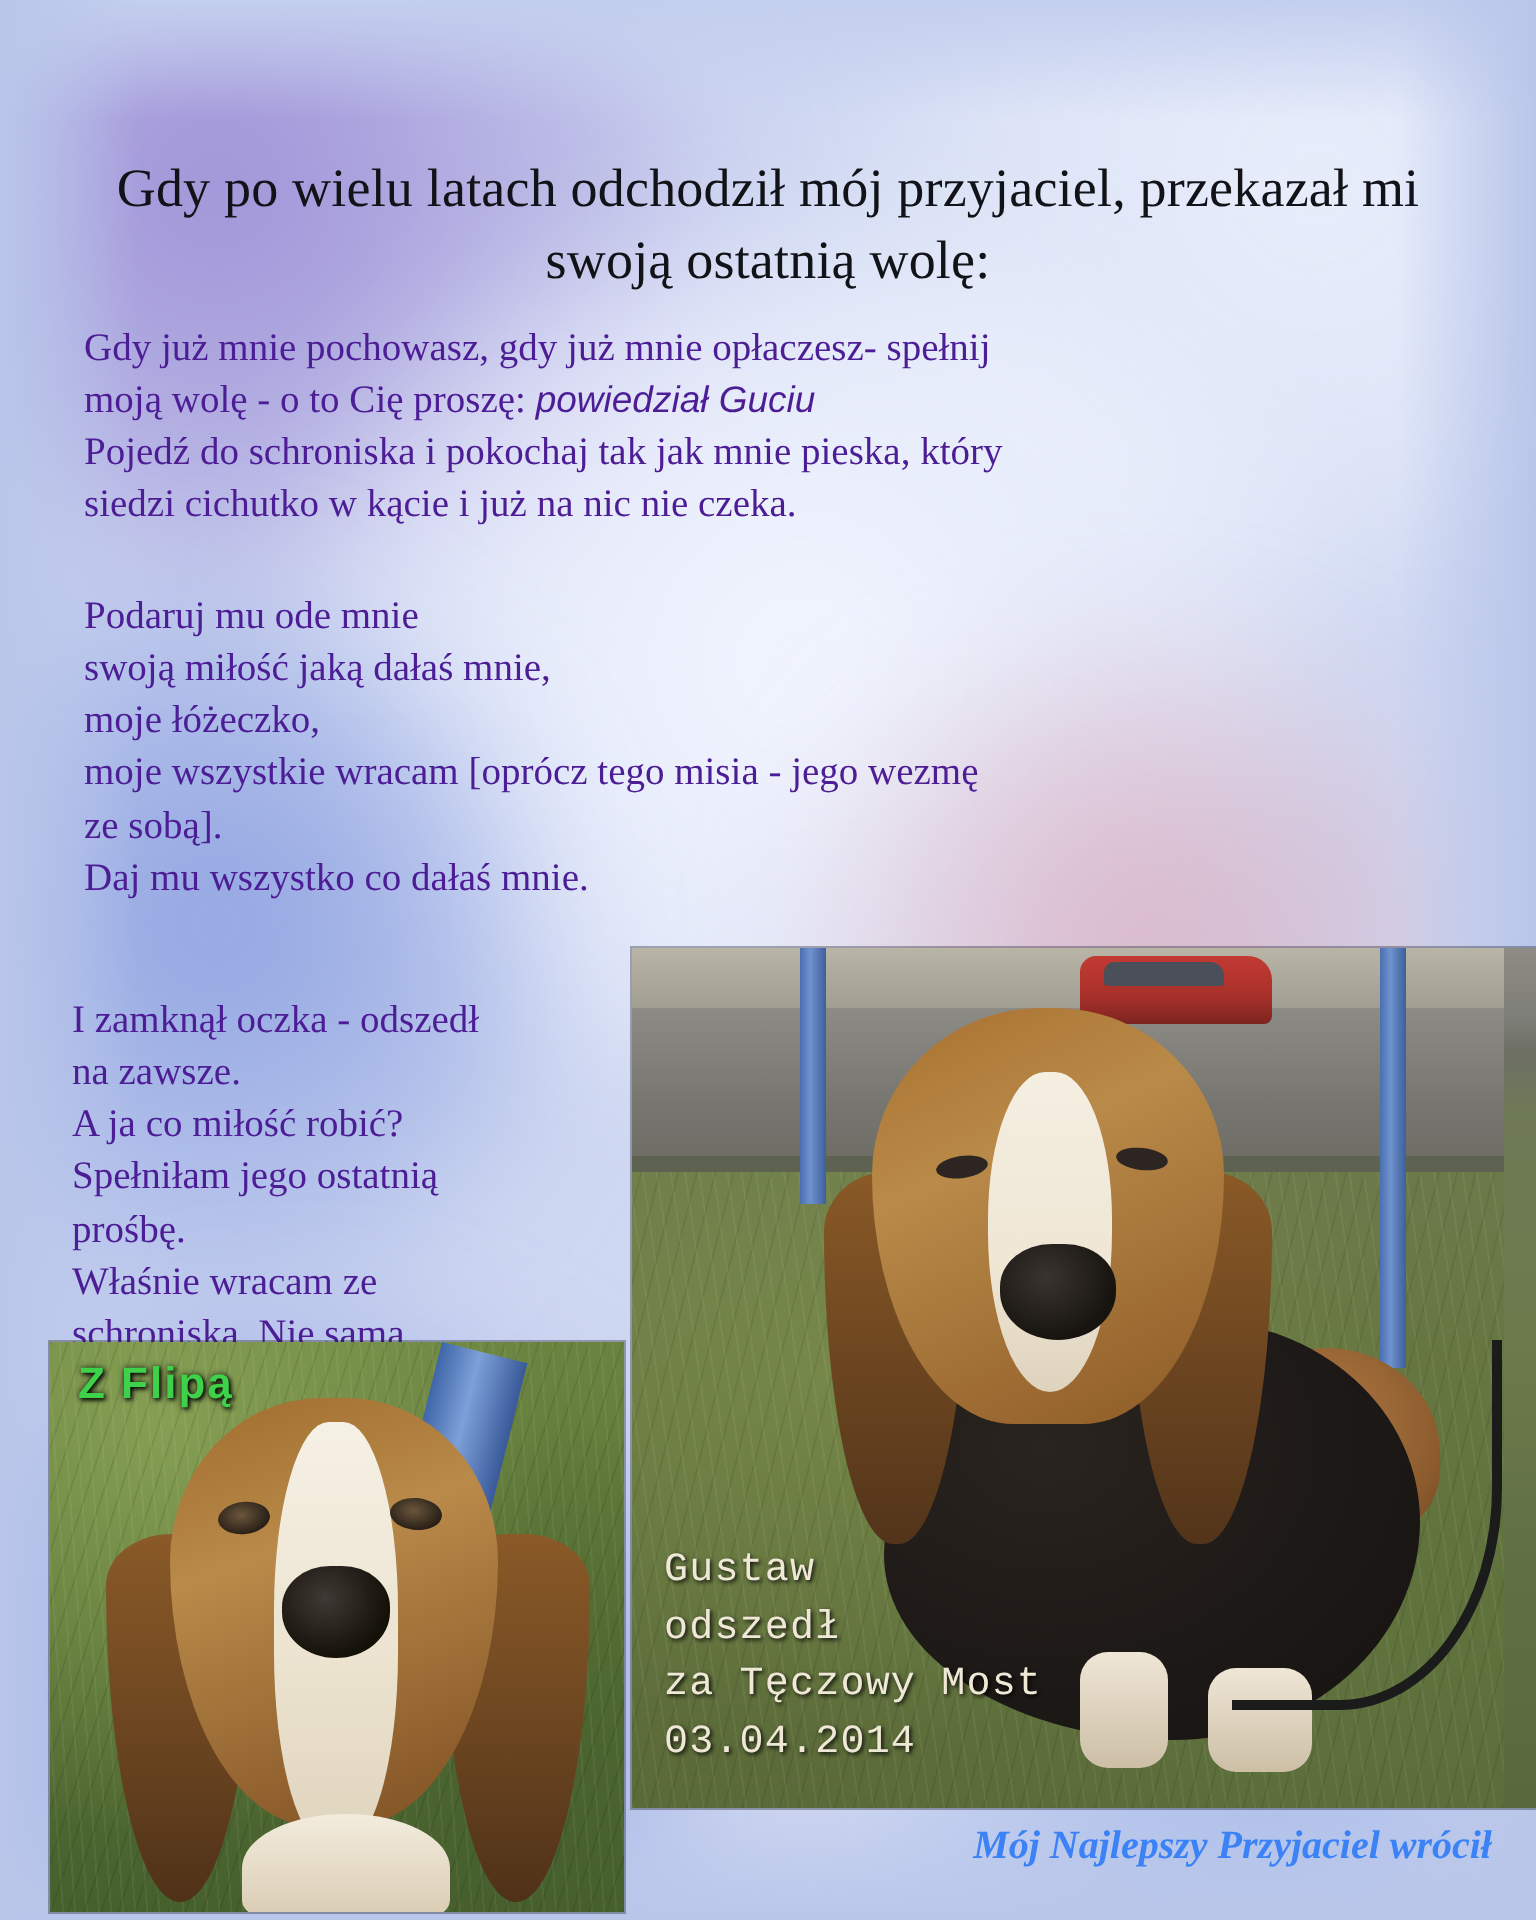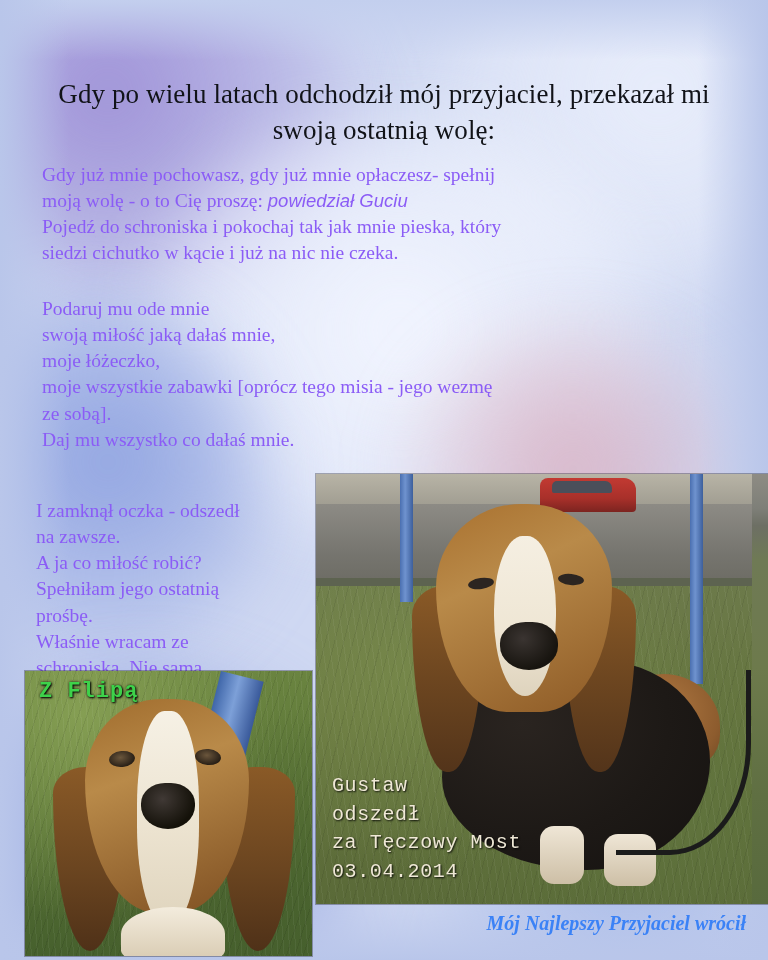--- a/index.html
+++ b/index.html
@@ -77,21 +77,21 @@
     width: 700px;
     text-align: center;
     font-size: 27px;
     line-height: 1.32;
     color: #111318;
     letter-spacing: 0.1px;
     margin-top: 25px;
   }
   .para {
     position: absolute;
-    color: #8b5cf6;
+    color: #4c1d95;
     font-size: 19.5px;
     line-height: 1.34;
     white-space: pre-line;
   }
   .para-1 { left: 42px; top: 162px; width: 660px; }
   .para-2 { left: 42px; top: 296px; width: 660px; }
   .para-3 { left: 36px; top: 498px; width: 290px; }
   .italic-inline {
     font-style: italic;
     font-family: "Liberation Sans", sans-serif;
@@ -271,21 +271,21 @@
   .f-ear-r { left: 196px; }
   .f-chest {
     position: absolute; left: 96px; top: 236px; width: 104px; height: 54px;
     background: linear-gradient(to bottom, #f3ecdd, #d8cbb2);
     border-radius: 50% 50% 20% 20%;
   }
   .f-caption {
     position: absolute;
     left: 14px; top: 8px;
     color: #3dd24a;
-    font-family: Liberation Mono, monospace;
+    font-family: Liberation Sans, sans-serif;
     font-size: 22px;
     font-weight: bold;
     letter-spacing: 1px;
     text-shadow: 1px 1px 2px rgba(0,0,0,0.95), 0 0 3px rgba(0,0,0,0.7);
   }
 
   
   .bottom-caption {
     position: absolute;
     right: 22px; top: 912px;
@@ -317,21 +317,21 @@
     <div class="heading">Gdy po wielu latach odchodził mój przyjaciel, przekazał mi swoją ostatnią wolę:</div>
 
     <div class="para para-1"><span>Gdy już mnie pochowasz, gdy już mnie opłaczesz- spełnij
 moją wolę - o to Cię proszę: </span><span class="italic-inline">powiedział Guciu</span><span>
 Pojedź do schroniska i pokochaj tak jak mnie pieska, który
 siedzi cichutko w kącie i już na nic nie czeka.</span></div>
 
     <div class="para para-2">Podaruj mu ode mnie
 swoją miłość jaką dałaś mnie,
 moje łóżeczko,
-moje wszystkie zabawki [oprócz tego misia - jego wezmę
+moje wszystkie wracam [oprócz tego misia - jego wezmę
 ze sobą].
 Daj mu wszystko co dałaś mnie.</div>
 
     <div class="para para-3">I zamknął oczka - odszedł
 na zawsze.
 A ja co miłość robić?
 Spełniłam jego ostatnią
 prośbę.
 Właśnie wracam ze
 schroniska. Nie sama.</div>

